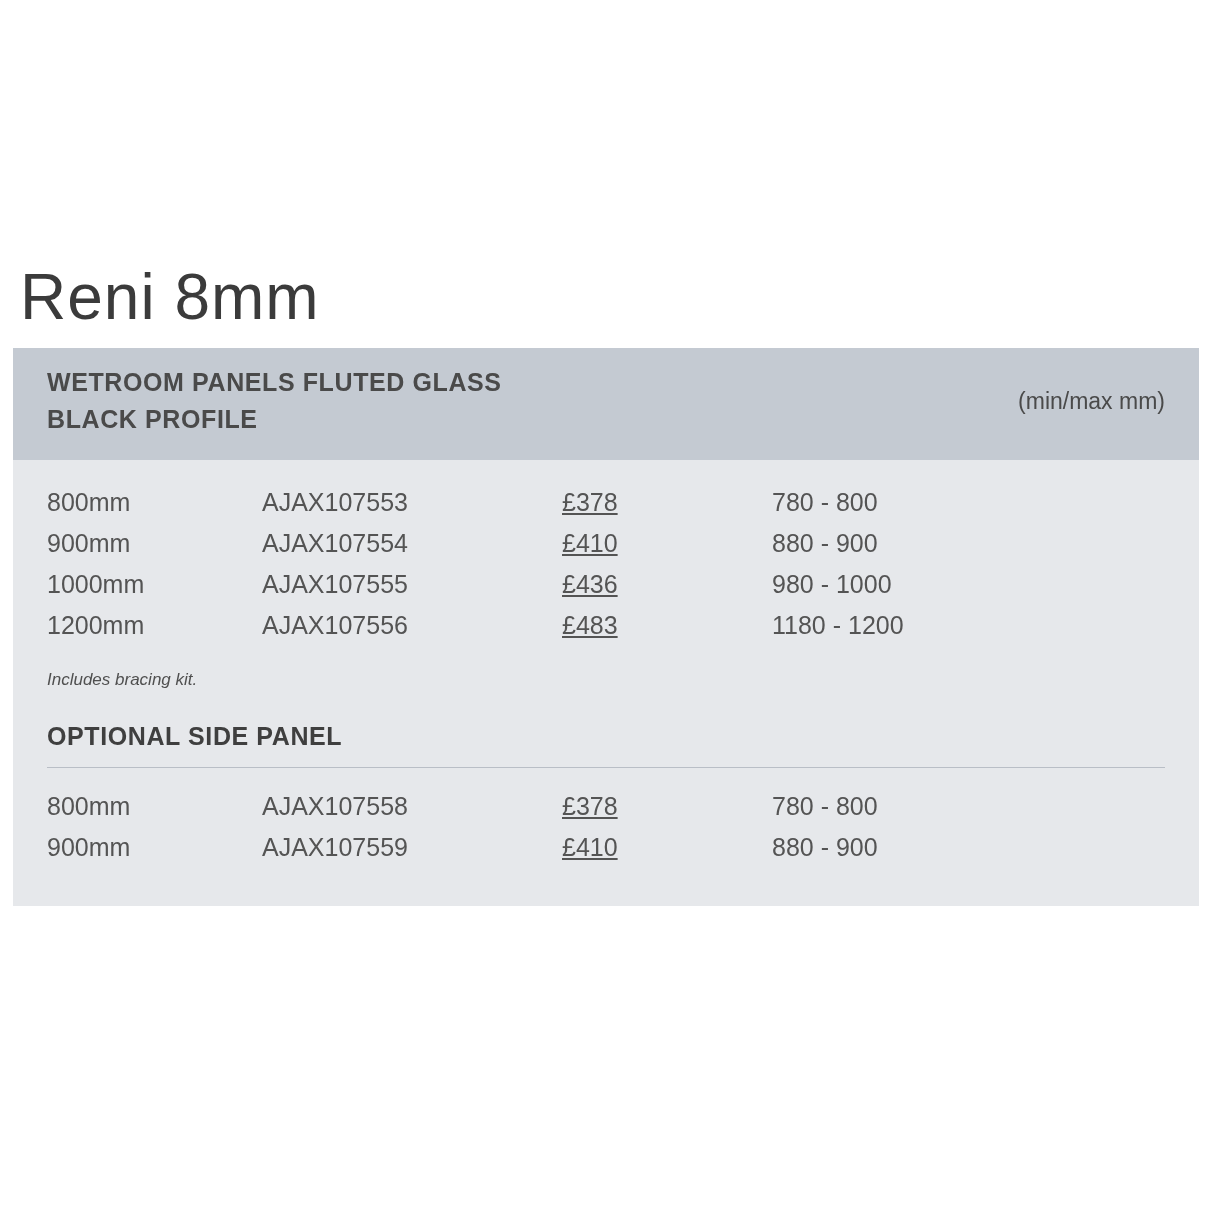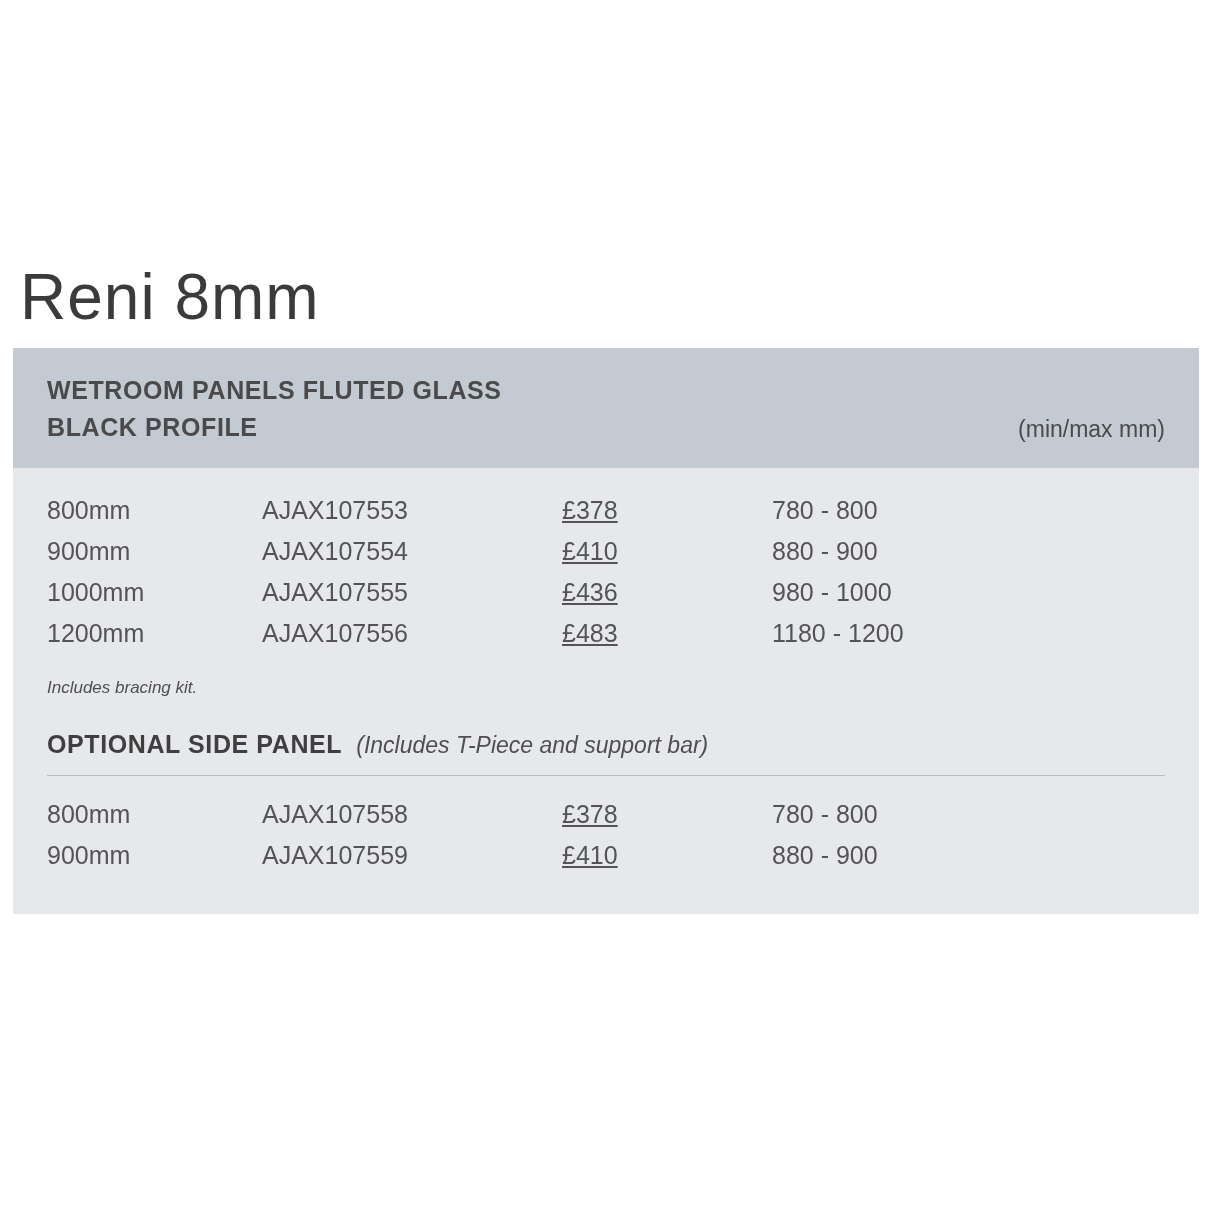--- a/index.html
+++ b/index.html
@@ -32,24 +32,24 @@
   }
   .table-block {
     position: absolute;
     left: 13px;
     top: 348px;
     width: 1186px;
     background: #e6e8eb;
   }
   .header-band {
     background: #c4cad2;
-    padding: 24px 34px 22px 34px;
+    padding: 16px 34px 22px 34px;
     display: flex;
     justify-content: space-between;
-    align-items: flex-end;
+    align-items: center;
   }
   .header-left {
     font-size: 25px;
     font-weight: bold;
     letter-spacing: 0.6px;
     color: #4a4a4a;
     line-height: 1.48;
     text-transform: uppercase;
   }
   .header-right {
@@ -171,21 +171,20 @@
           </tr>
         </tbody>
       </table>
 
       <div class="notes">
         <div>Includes bracing kit.</div>
       </div>
 
       <div class="optional-head">
         <span class="strong">OPTIONAL SIDE PANEL</span>
-        <span class="paren">(Includes T-Piece and support bar)</span>
       </div>
 
       <div class="rule"></div>
 
       <table class="rows">
         <tbody>
           <tr>
             <td class="c-size">800mm</td>
             <td class="c-code">AJAX107558</td>
             <td class="c-price">£378</td>

